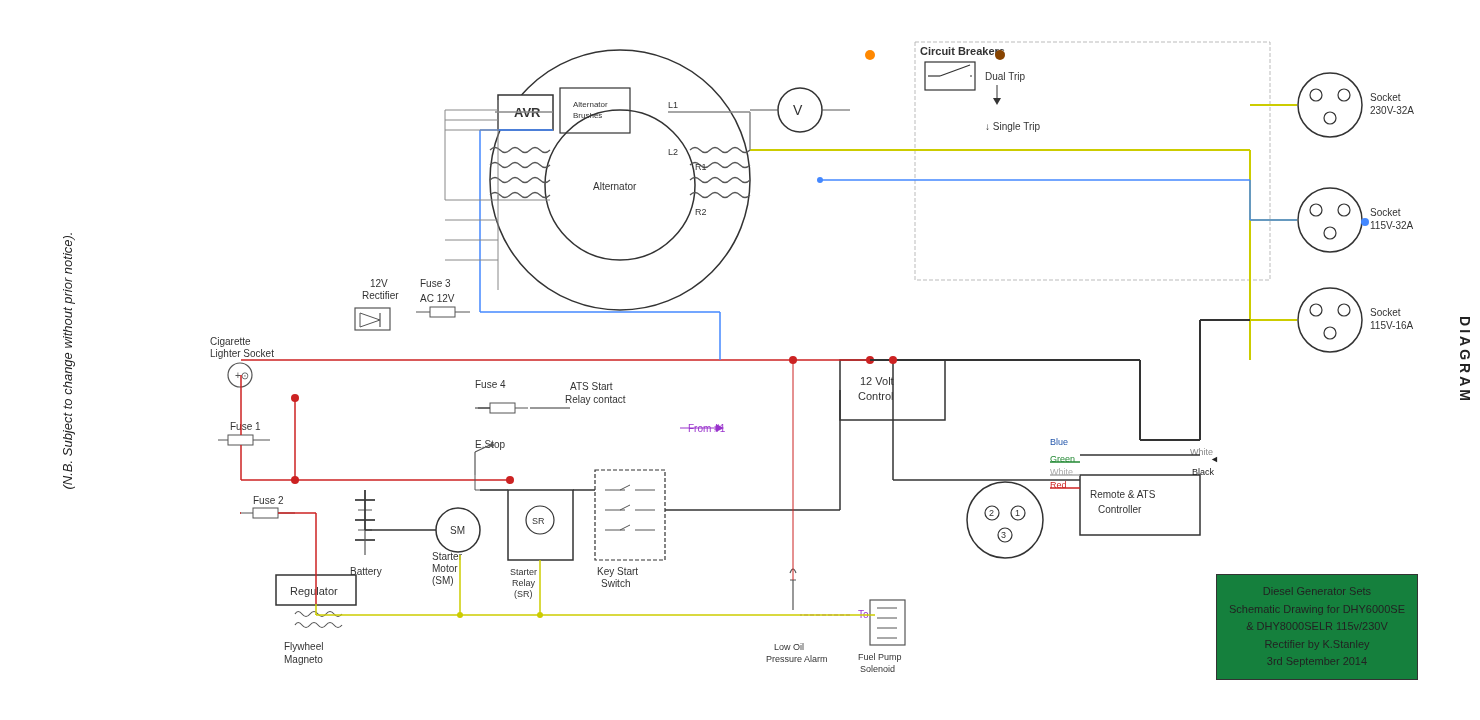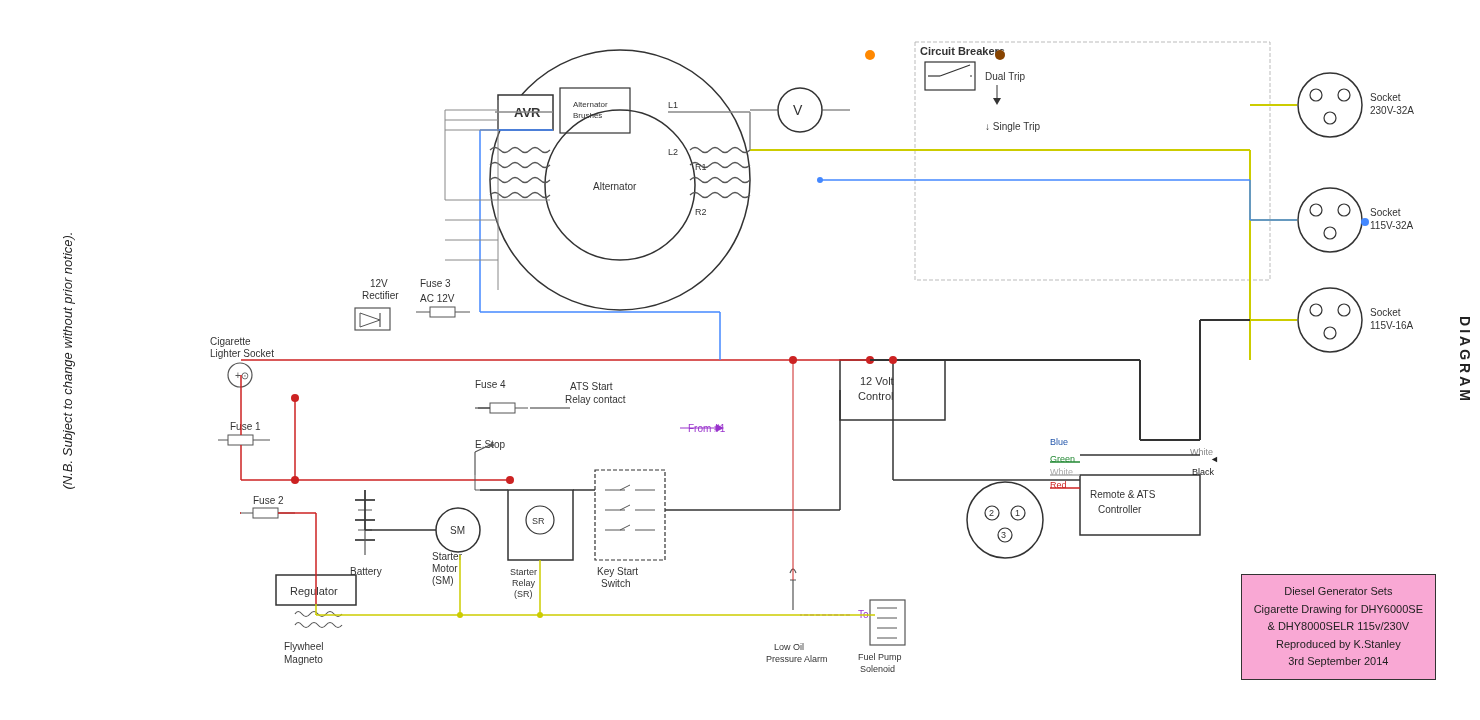--- a/index.html
+++ b/index.html
@@ -55,49 +55,49 @@
     .diagram-label span {
       font-size: 14px;
       font-weight: bold;
       color: #222;
       transform: rotate(90deg);
       white-space: nowrap;
       letter-spacing: 3px;
     }
     .info-box {
       position: absolute;
-      right: 44px;
+      right: 62px;
       bottom: 40px;
       border: 1px solid #333;
       padding: 8px 12px;
       font-size: 11px;
       text-align: center;
       color: #222;
-      background: #f9a8d4;
+      background: #15803d;
       line-height: 1.6;
     }
   </style>
 </head>
 <body>
 
 <div class="diagram-container">
 
   <div class="rotated-text">
     <span>(N.B. Subject to change without prior notice).</span>
   </div>
 
   <div class="diagram-label">
     <span>DIAGRAM</span>
   </div>
 
   <div class="info-box">
     <div>Diesel Generator Sets</div>
-    <div>Cigarette Drawing for DHY6000SE</div>
+    <div>Schematic Drawing for DHY6000SE</div>
     <div>&amp; DHY8000SELR 115v/230V</div>
-    <div>Reproduced by K.Stanley</div>
+    <div>Rectifier by K.Stanley</div>
     <div>3rd September 2014</div>
   </div>
 
   <svg viewBox="0 0 1480 720" xmlns="http://www.w3.org/2000/svg">
 
     <circle cx="620" cy="180" r="130" fill="none" stroke="#333" stroke-width="1.5"></circle>
 
     <circle cx="620" cy="185" r="75" fill="none" stroke="#333" stroke-width="1.5"></circle>
 
     <rect x="560" y="88" width="70" height="45" fill="none" stroke="#333" stroke-width="1.2"></rect>

